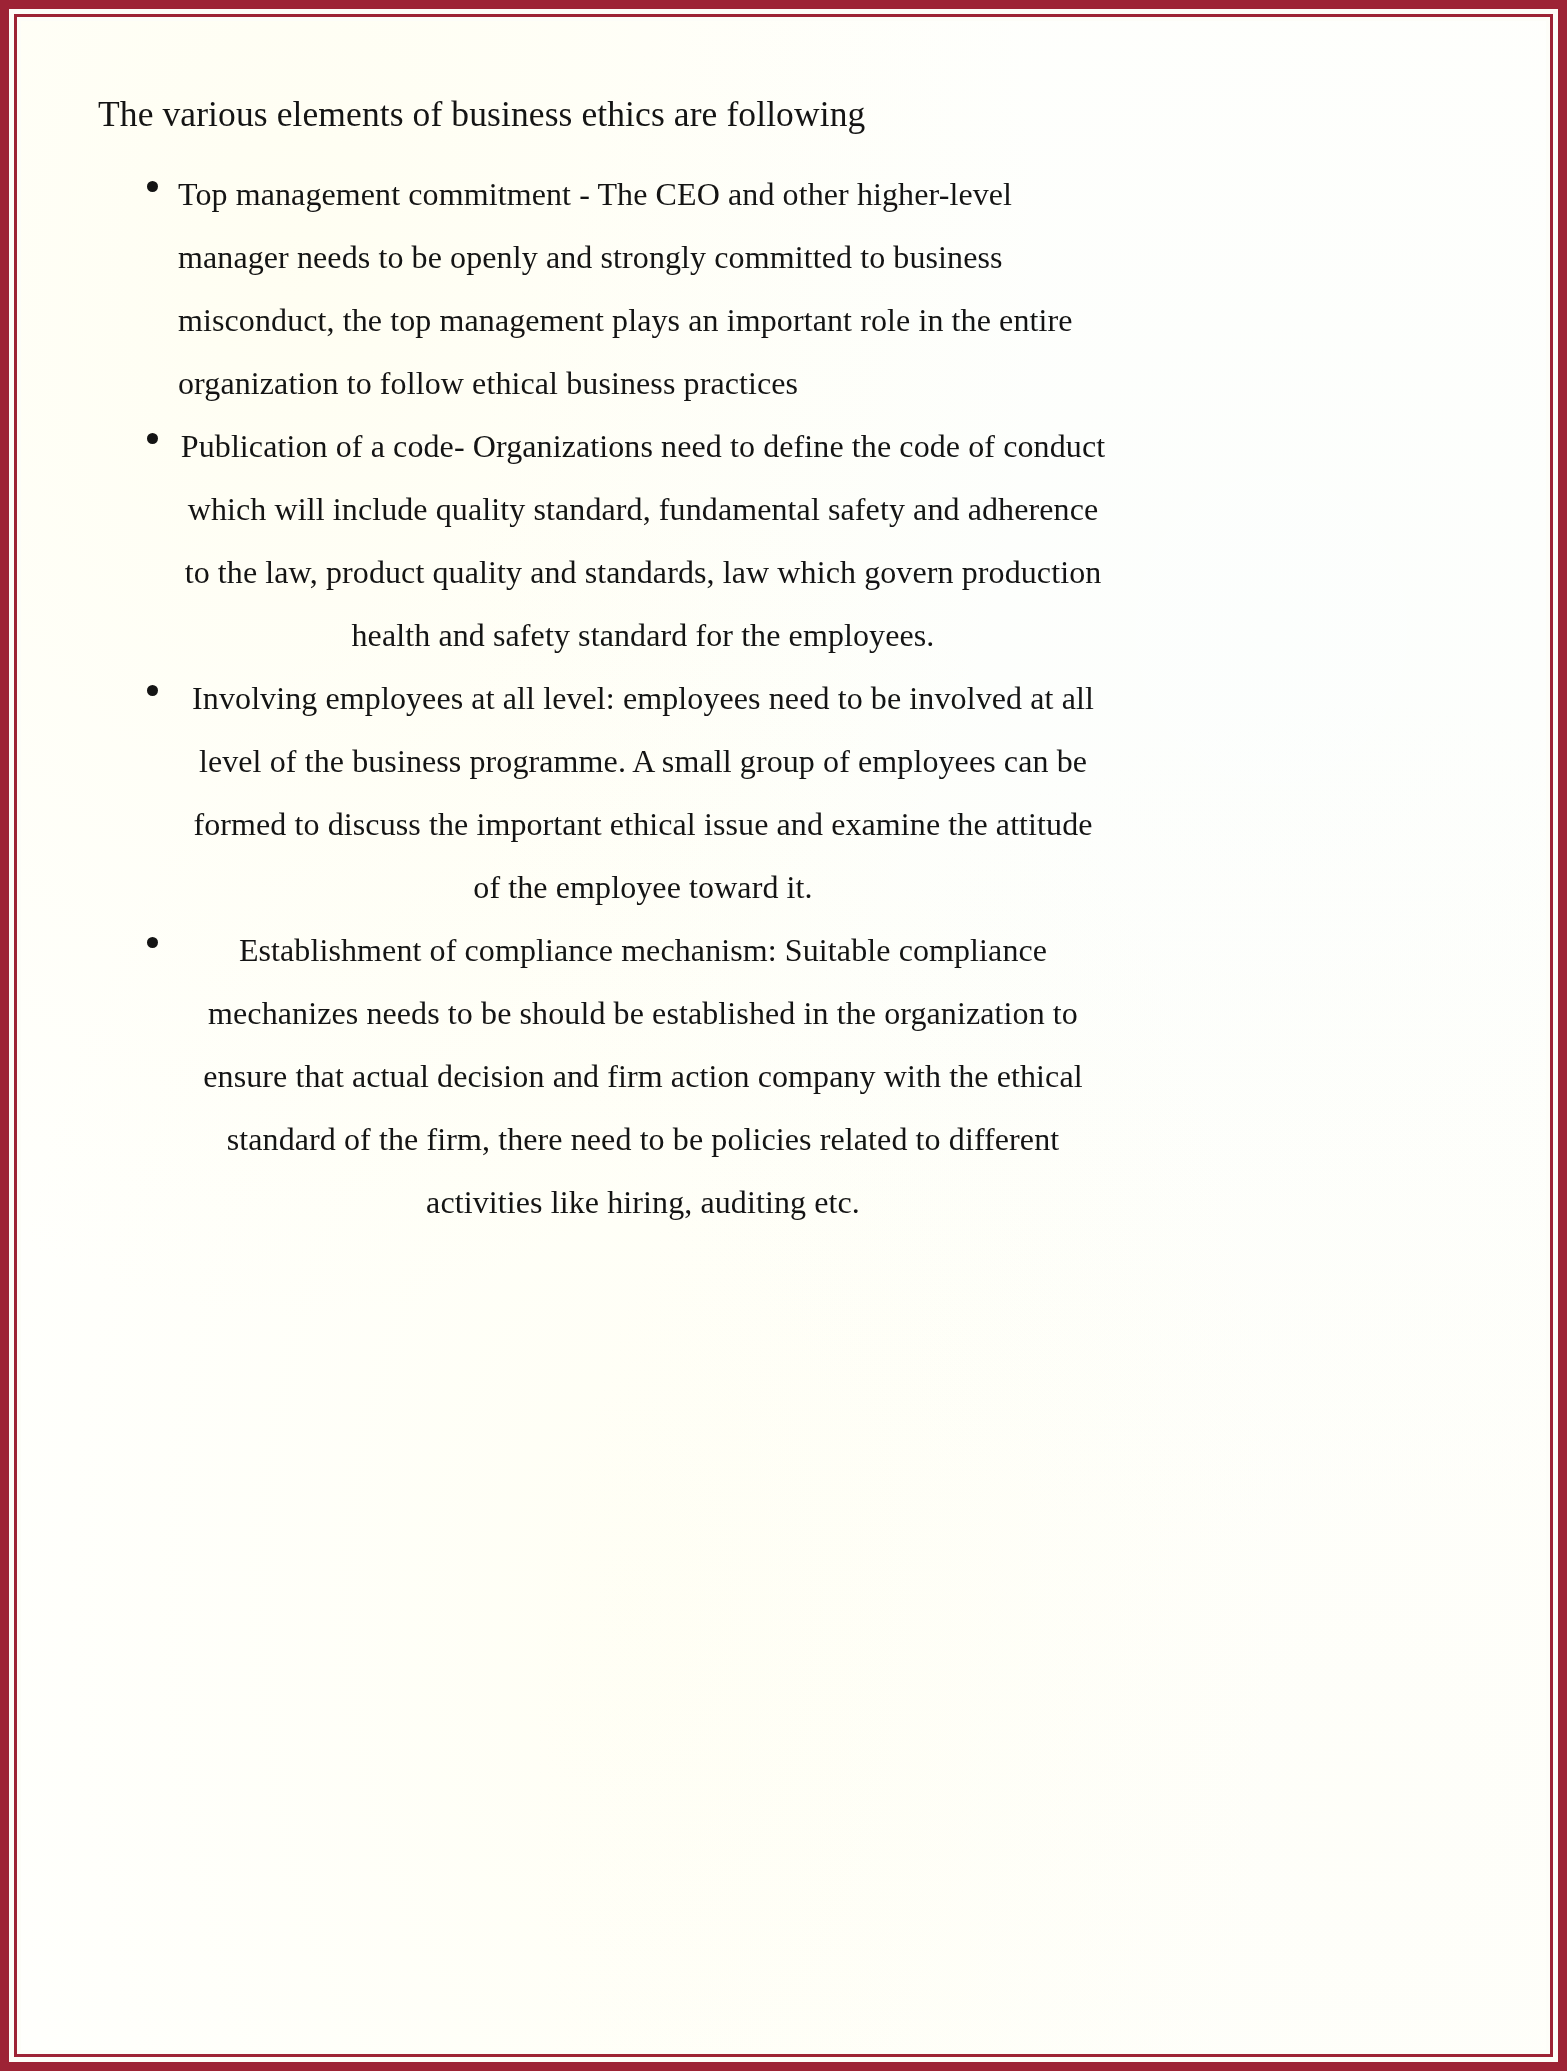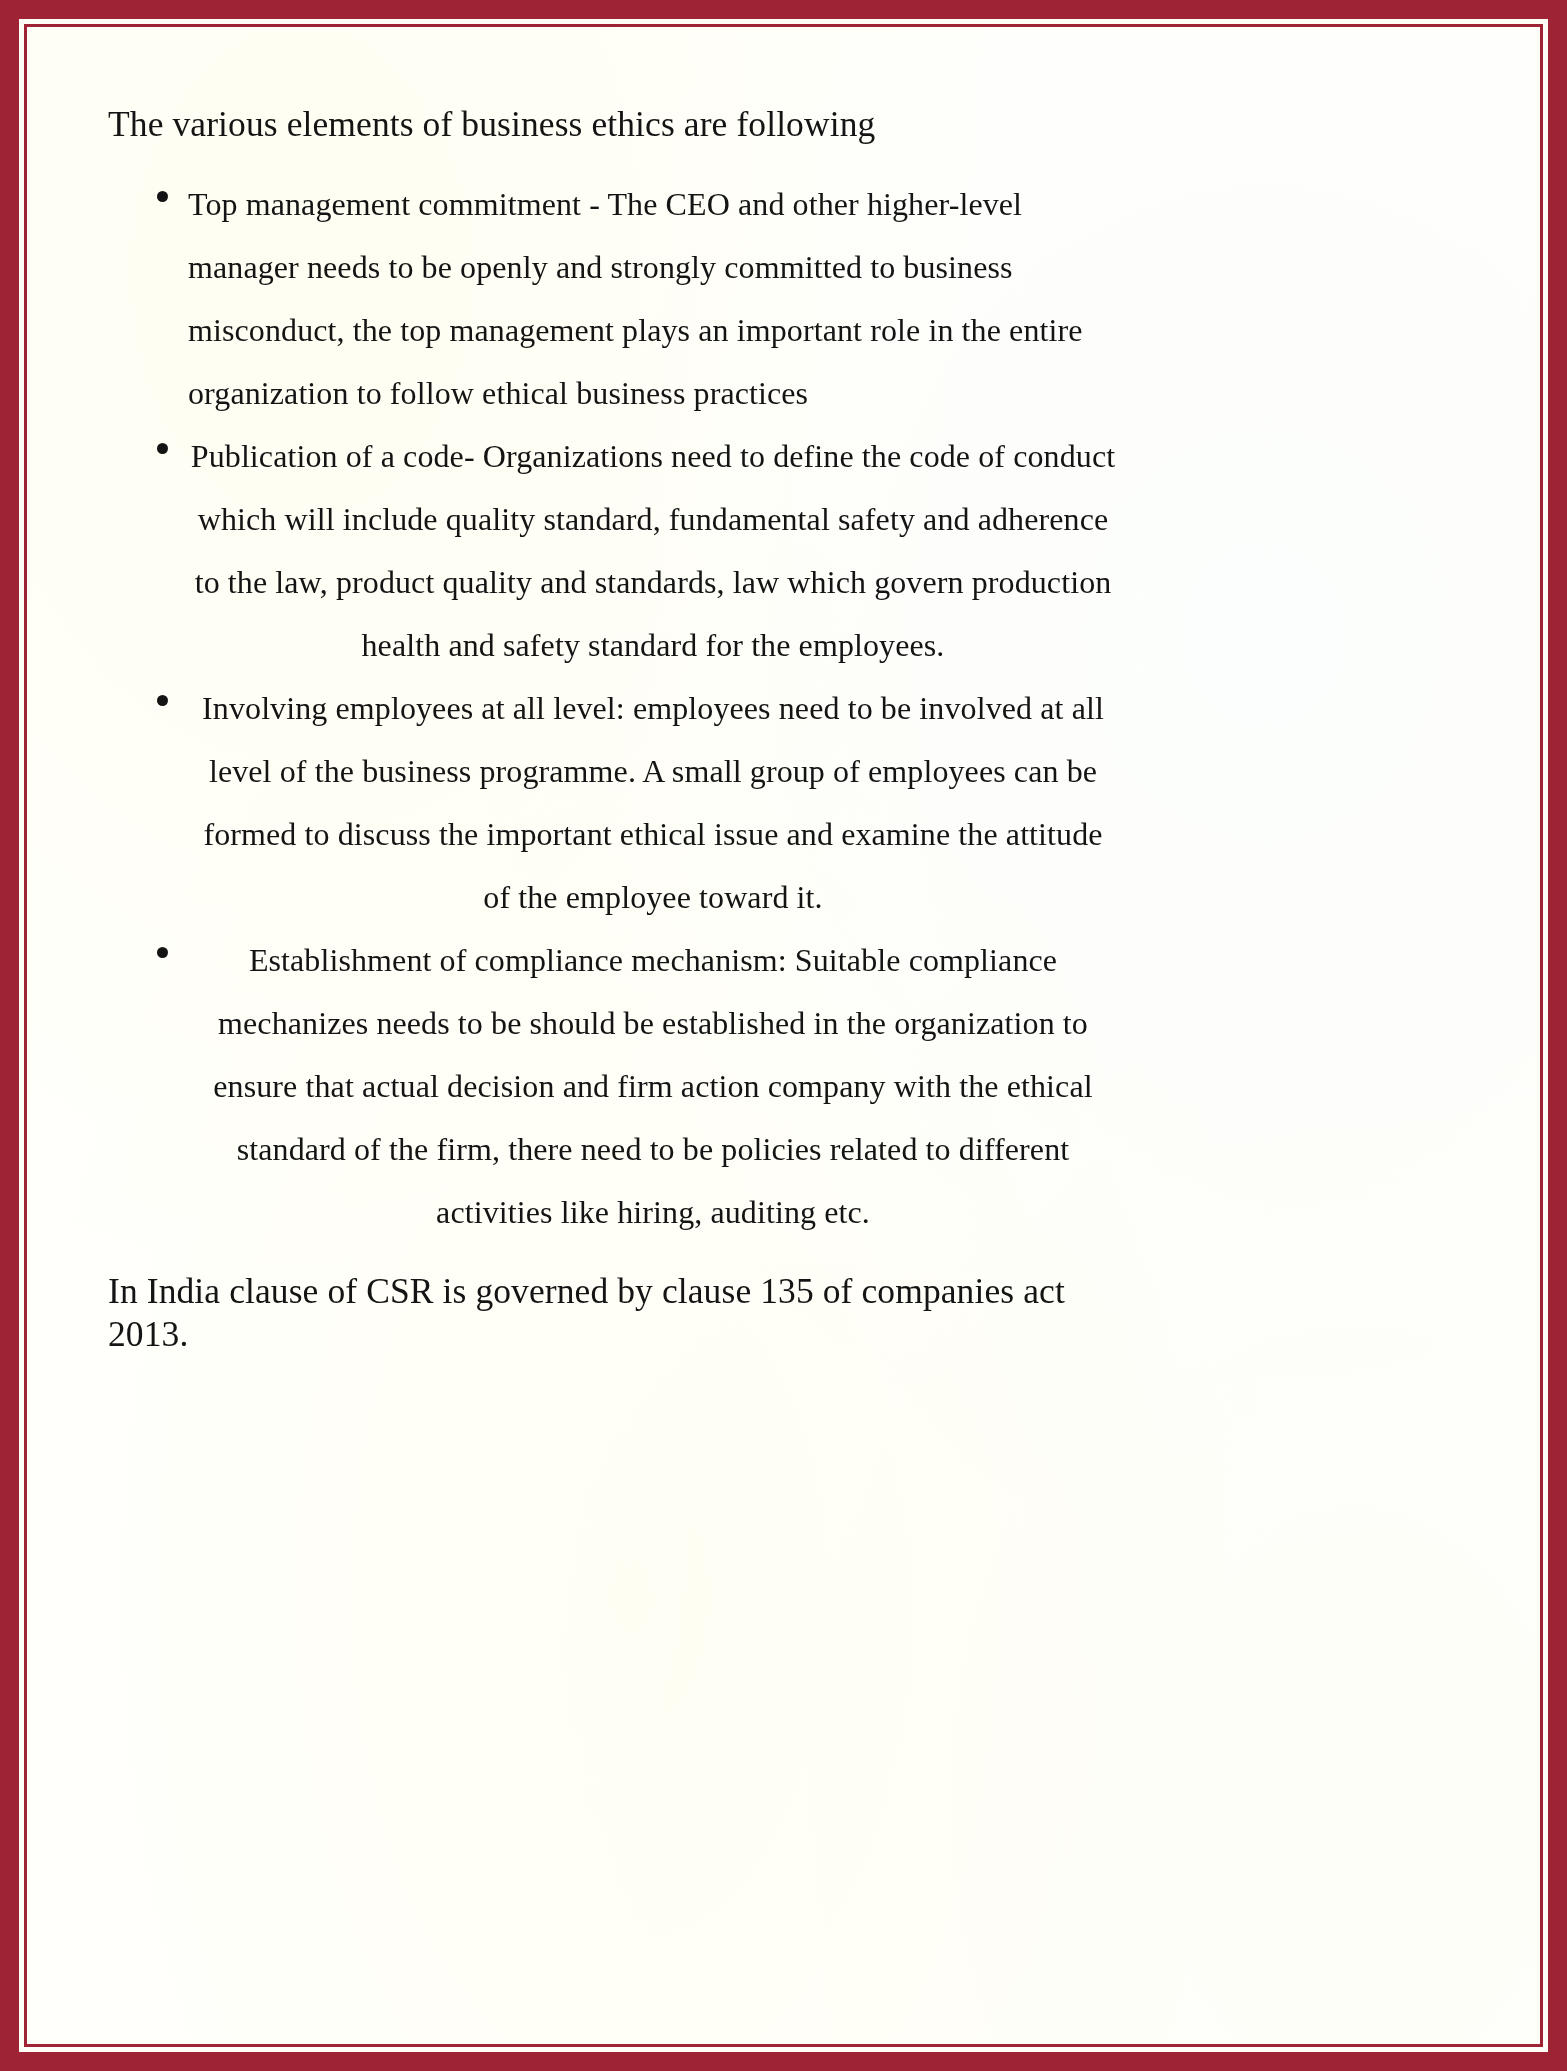--- a/index.html
+++ b/index.html
@@ -15,21 +15,21 @@
   }
 
   
   .page-frame {
     position: absolute;
     left: 0; top: 0;
     width: 1567px;
     height: 2071px;
     box-sizing: border-box;
     background: #9d2335;
-    padding: 19px;
+    padding: 9px;
   }
   .page-frame-gap {
     width: 100%;
     height: 100%;
     box-sizing: border-box;
     background: #fdfdf8;
     padding: 5px;
   }
   .page-frame-rule {
     width: 100%;
@@ -134,19 +134,18 @@
             </li>
             <li class="bullet-item">
               <span class="bullet-dot"></span>
               <span class="bullet-text">Establishment of compliance mechanism: Suitable compliance mechanizes needs to be should be established in the organization to ensure that actual decision and firm action company with the ethical standard of the firm, there need to be policies related to different activities like hiring, auditing etc.</span>
             </li>
           </ul>
 
 
 
 
-          <p class="para">In India clause of CSR is governed by clause 135 of companies act 2013.</p>
 
         </div>
       </div>
     </div>
   </div>
 </div>
 
 </body></html>

